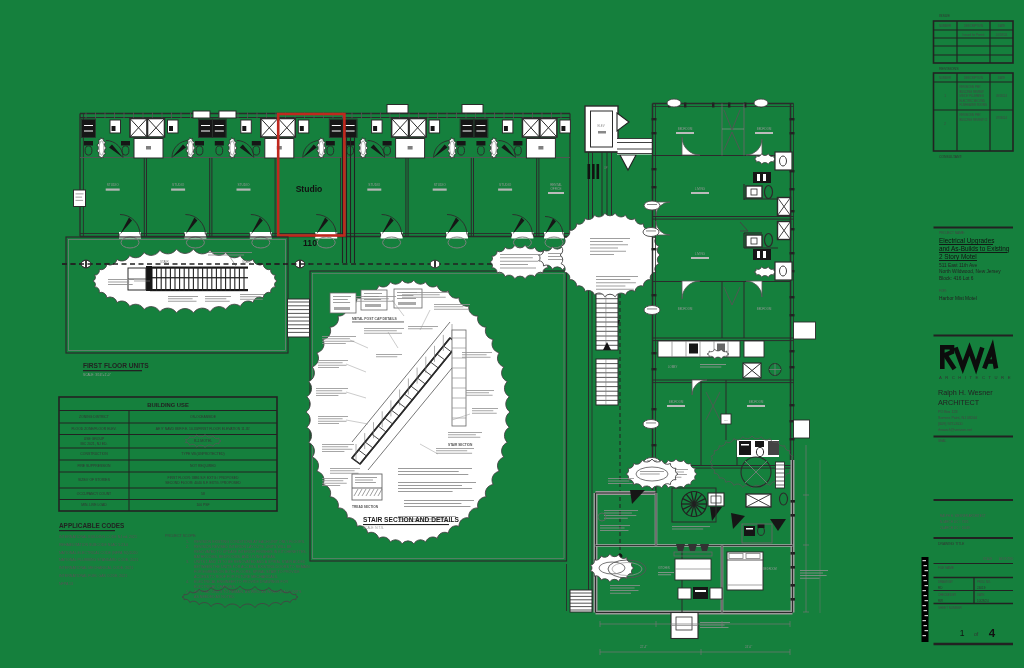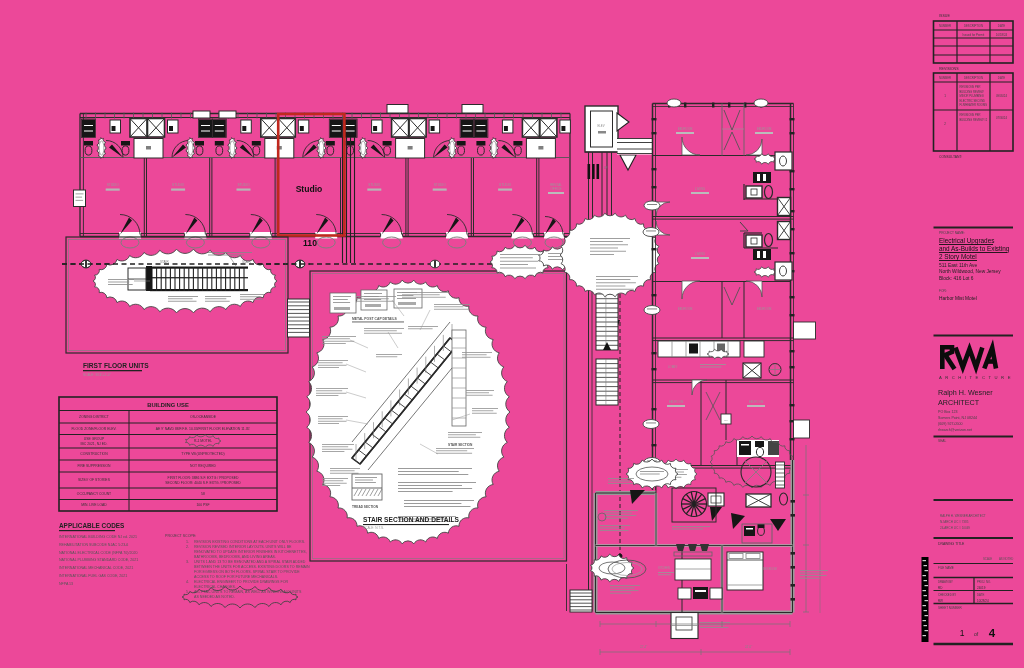--- a/index.html
+++ b/index.html
@@ -1,15 +1,15 @@
 <!DOCTYPE html>
 <html><head><meta charset="utf-8">
 <style>
 html,body{margin:0;padding:0;background:#fff;}
-#sheet{position:relative;width:1024px;height:668px;background:#ec4899;overflow:hidden;
+#sheet{position:relative;width:1024px;height:668px;background:#15803d;overflow:hidden;
 font-family:"Liberation Sans",sans-serif;}
 </style></head>
 <body>
 <div id="sheet">
 <svg width="1024" height="668" viewBox="0 0 1024 668" style="position:absolute;left:0;top:0">
 <line x1="80.0" y1="113.5" x2="570.0" y2="113.5" stroke="#2b2b2b" stroke-width="1.3"></line>
       <line x1="80.0" y1="117.5" x2="570.0" y2="117.5" stroke="#2b2b2b" stroke-width="1.1"></line>
       <line x1="86.0" y1="112.5" x2="86.0" y2="118.5" stroke="#555" stroke-width="0.8"></line>
       <line x1="95.5" y1="112.5" x2="95.5" y2="118.5" stroke="#555" stroke-width="0.8"></line>
       <line x1="105.0" y1="112.5" x2="105.0" y2="118.5" stroke="#555" stroke-width="0.8"></line>

